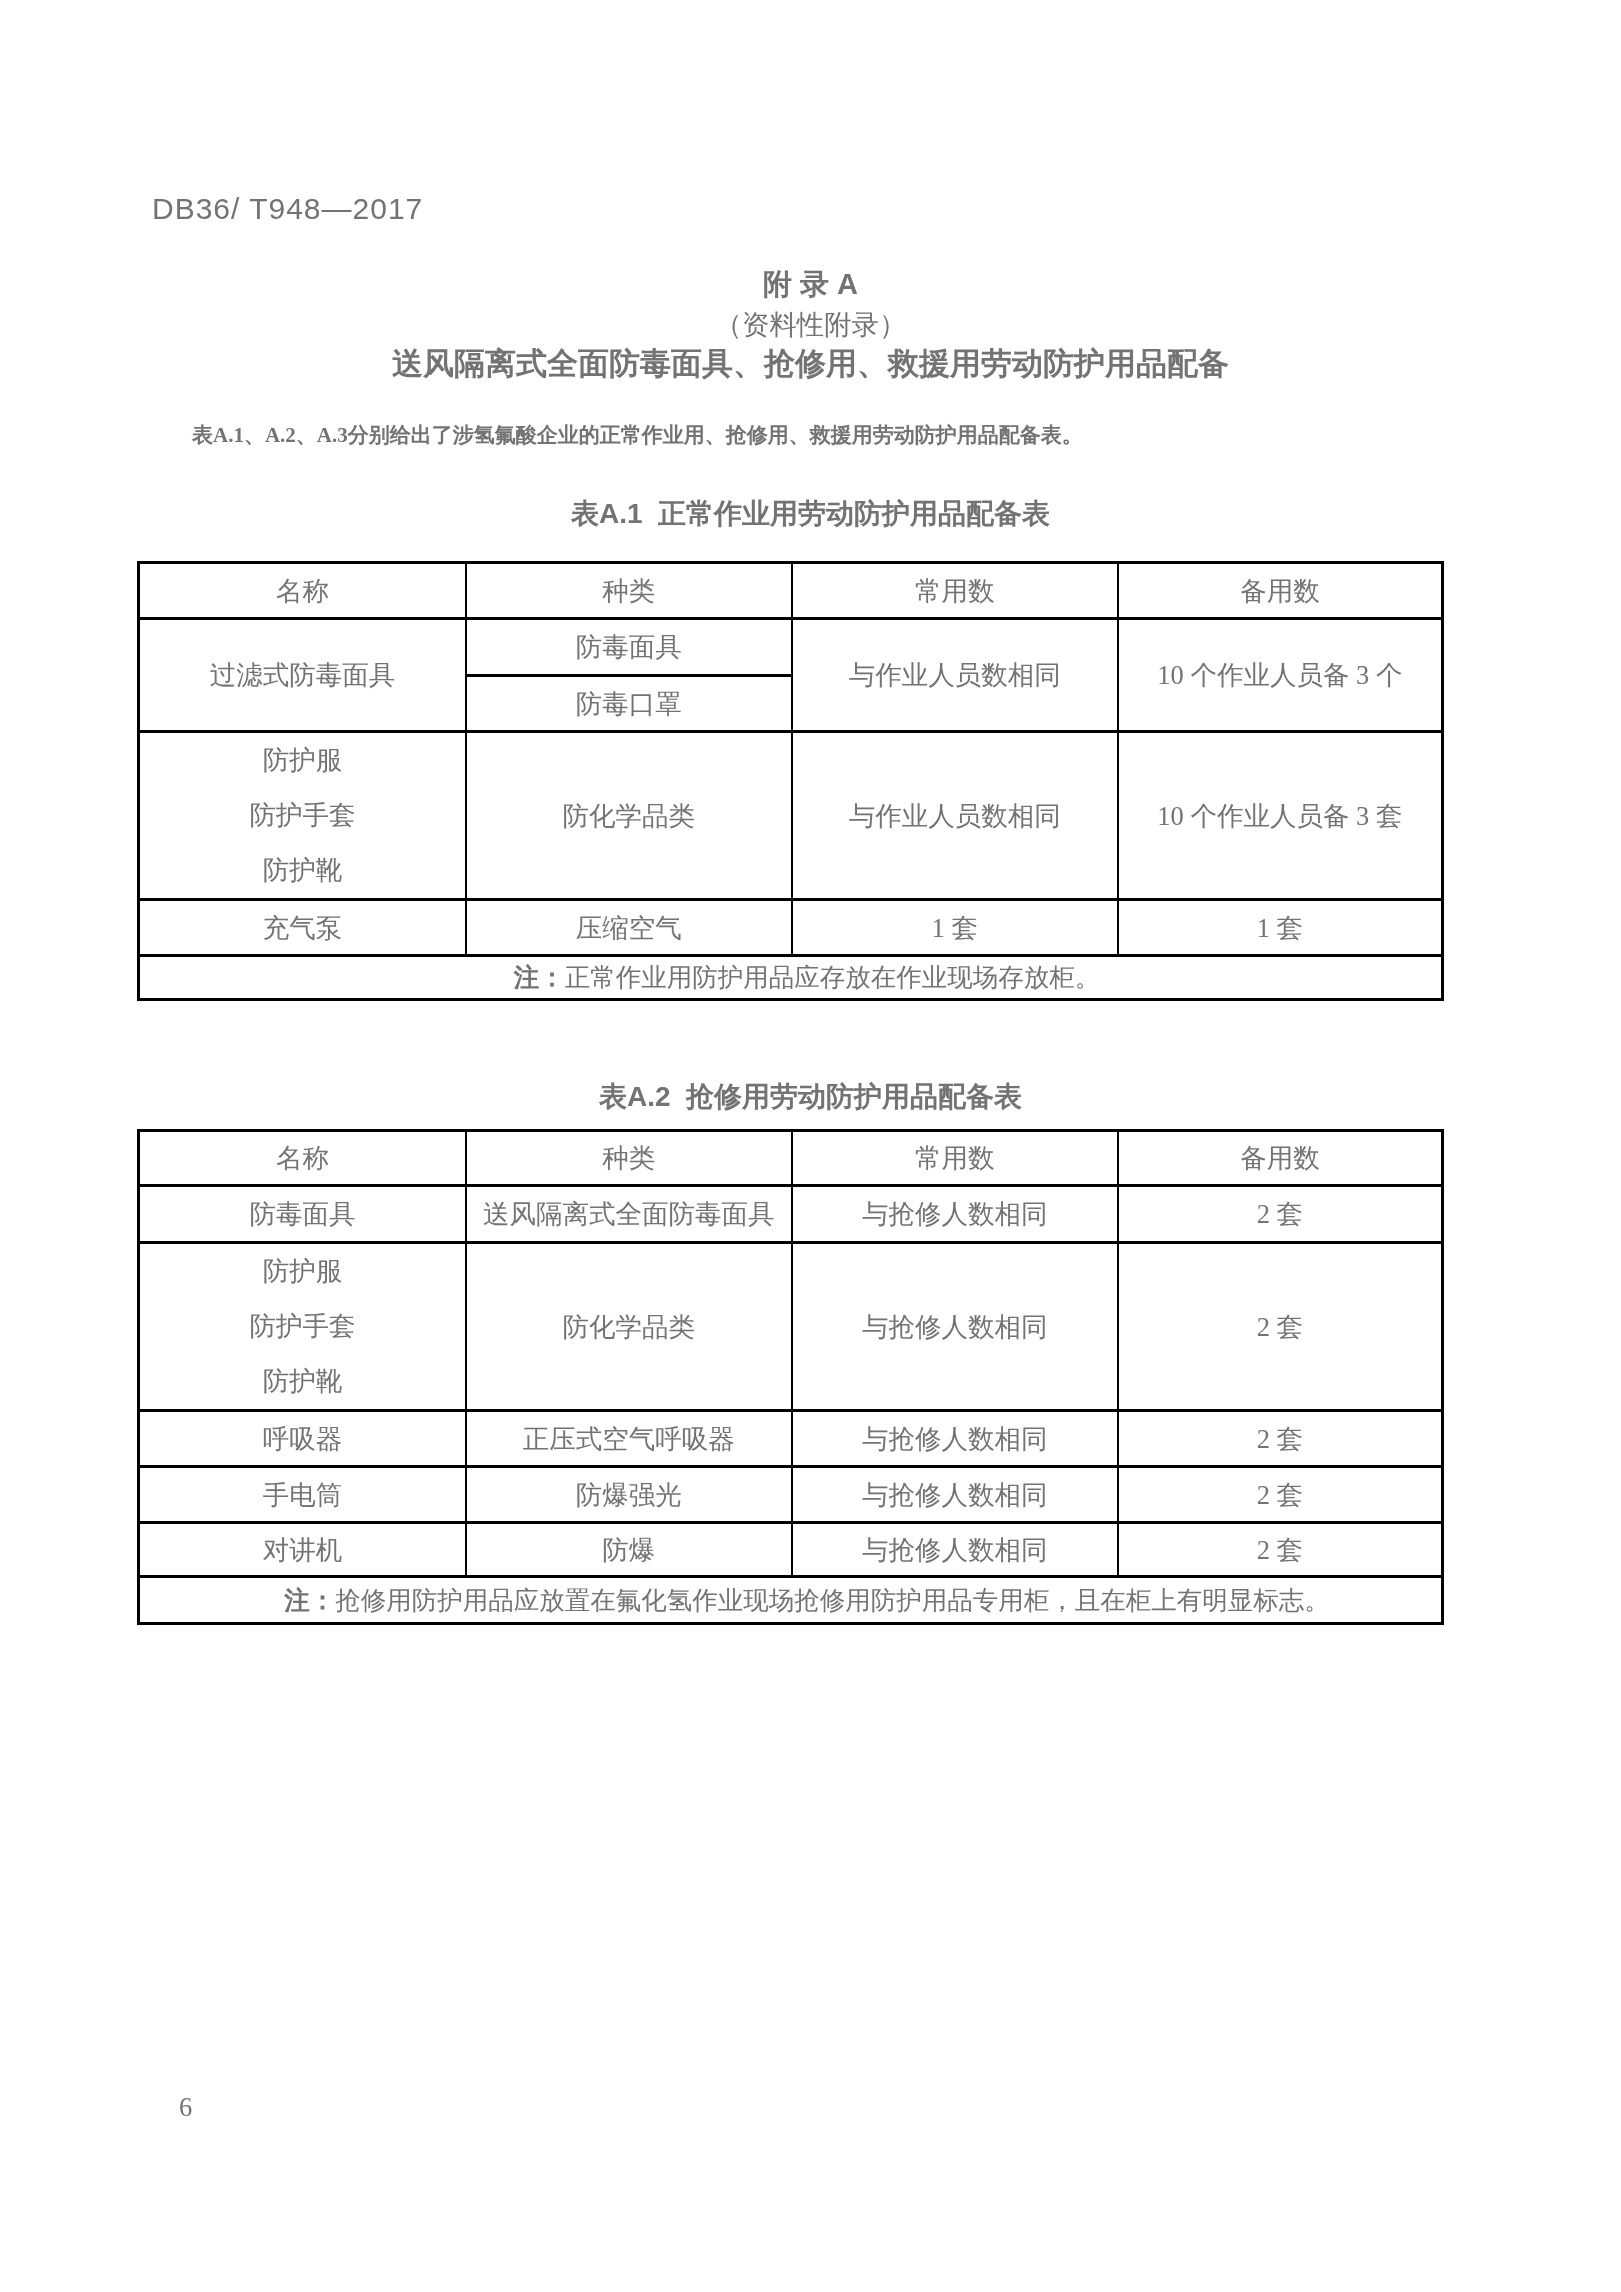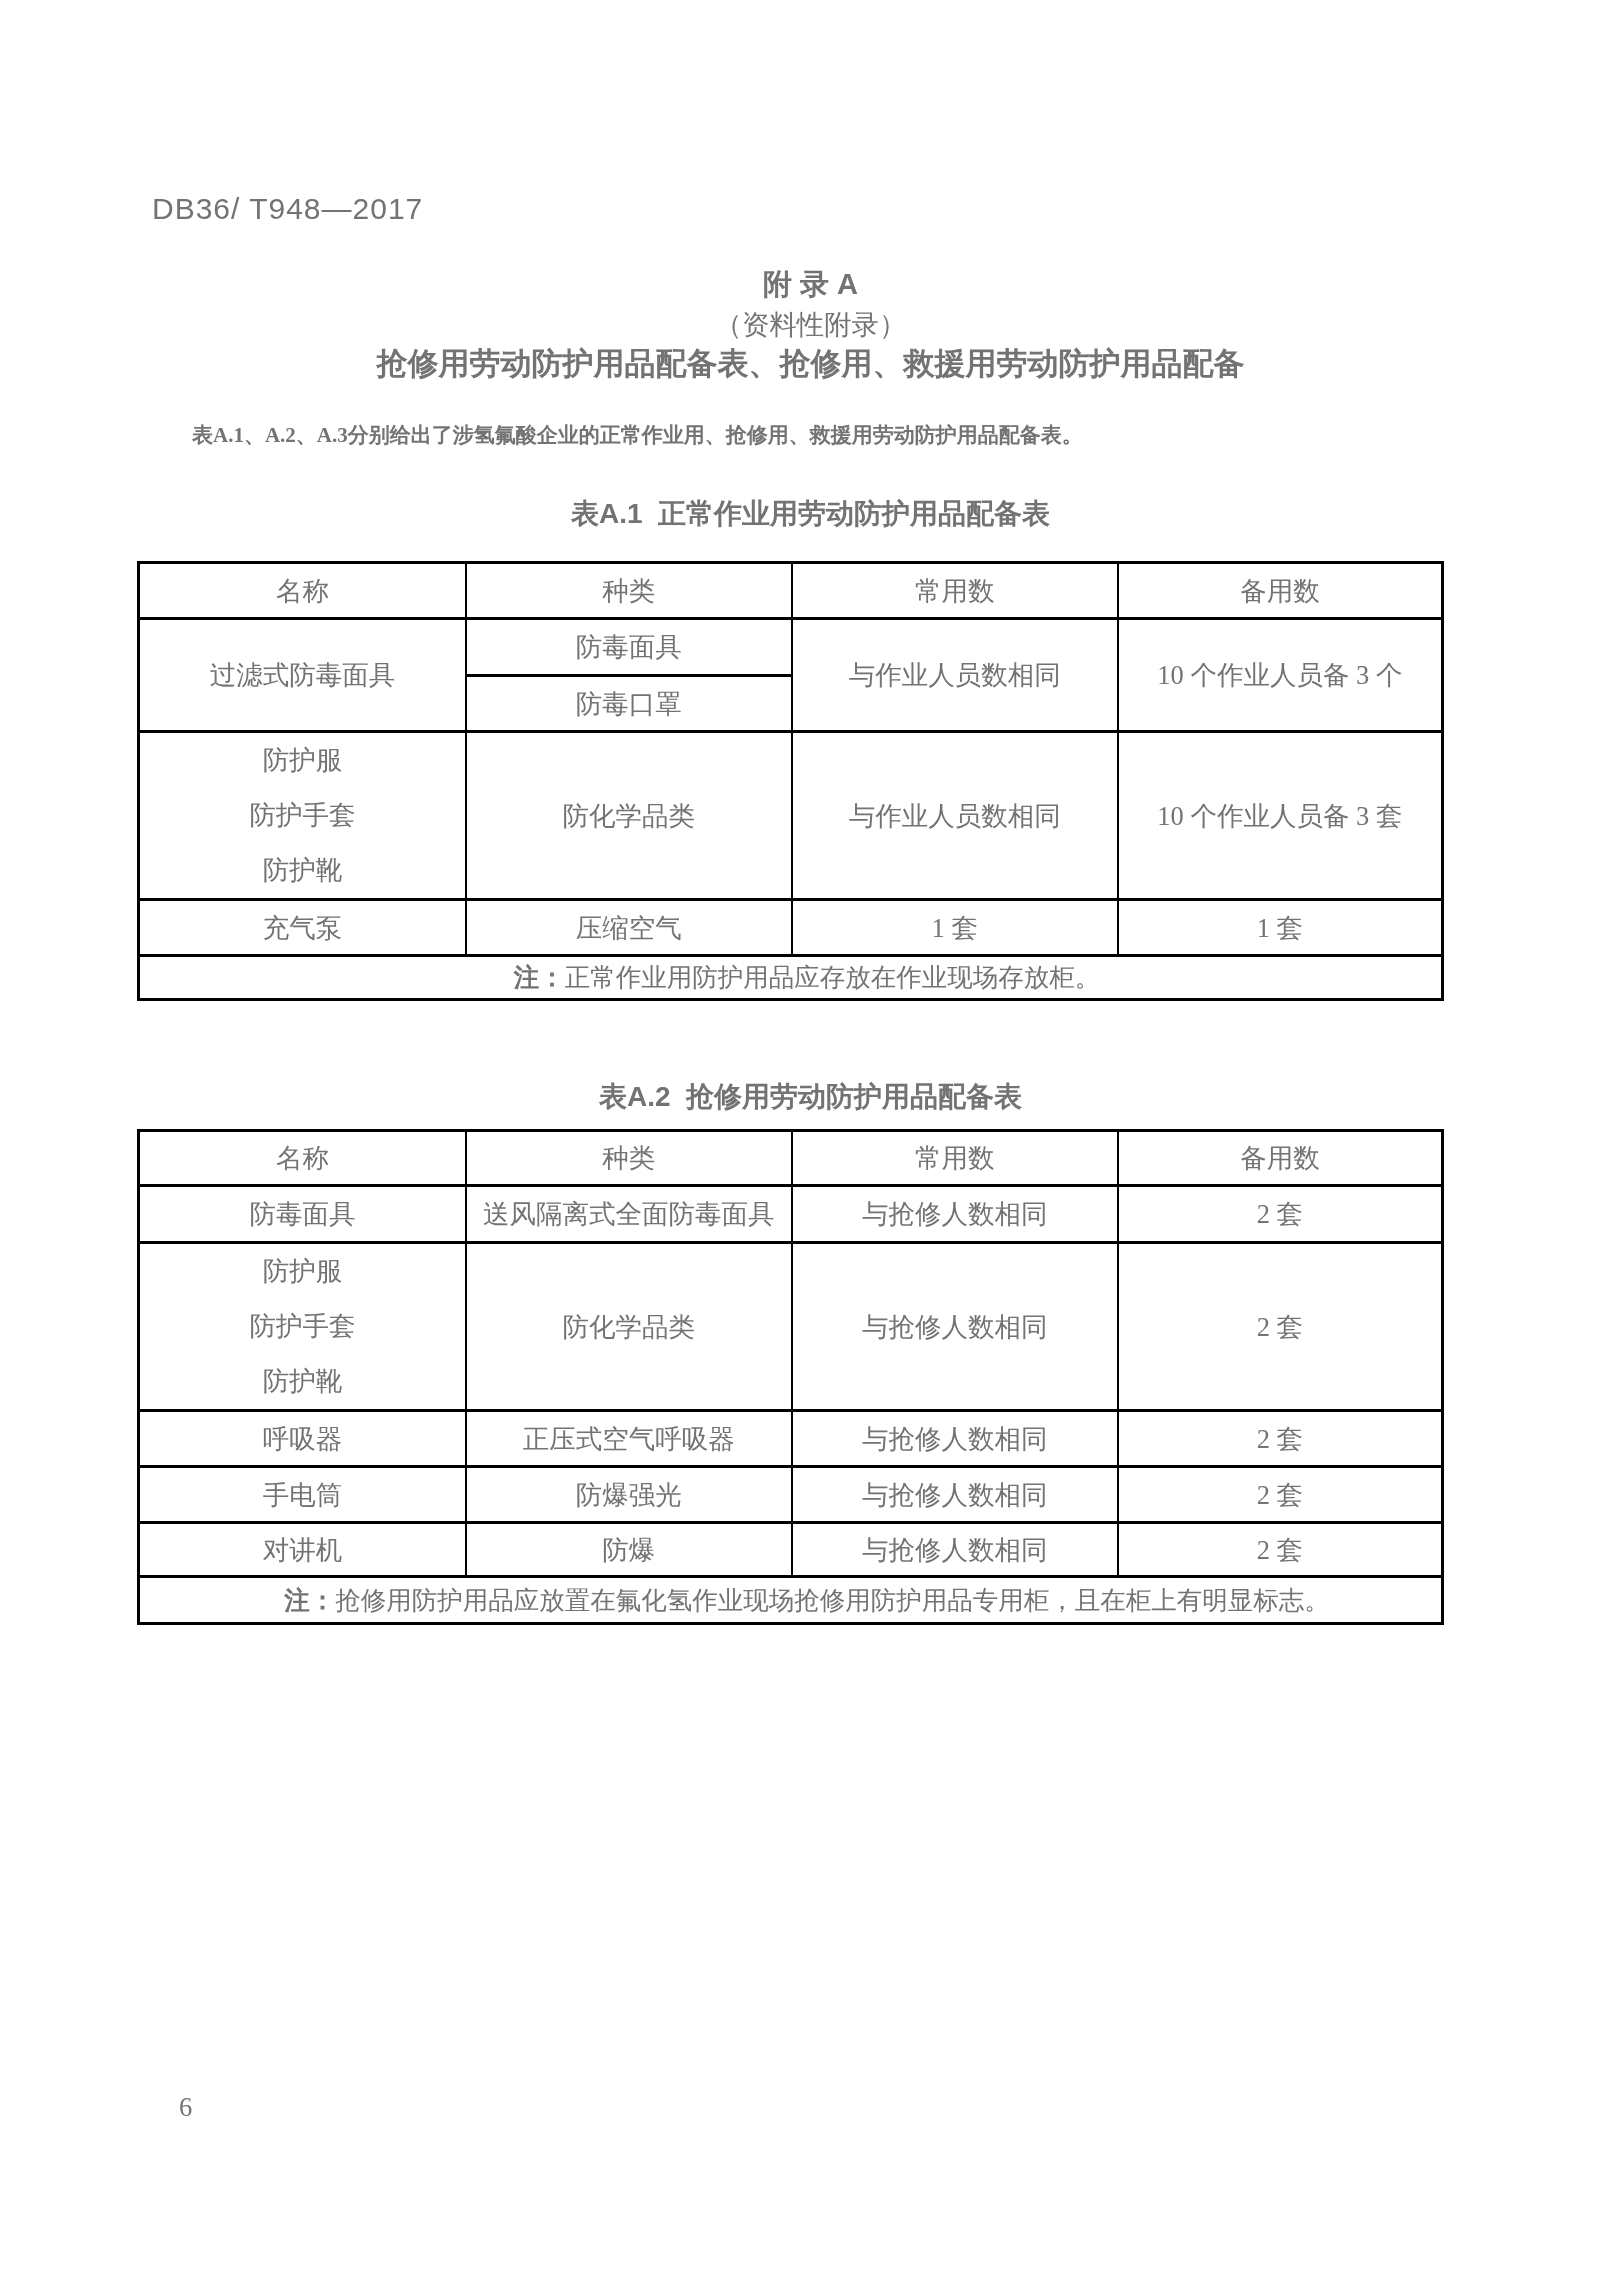--- a/index.html
+++ b/index.html
@@ -74,21 +74,21 @@
 </style>
 </head>
 <body>
 
 <div class="page">
 
   <div class="doc-header">DB36/ T948—2017</div>
 
   <div class="centered appendix-subtitle">（资料性附录）</div>
   <div class="centered appendix-title">附 录 A</div>
-  <div class="centered appendix-heading">抢修用劳动防护用品配备表、抢修用、救援用劳动防护用品配备</div>
+  <div class="centered appendix-heading">送风隔离式全面防毒面具、抢修用、救援用劳动防护用品配备</div>
 
   <p class="intro">表A.1、A.2、A.3分别给出了涉氢氟酸企业的正常作业用、抢修用、救援用劳动防护用品配备表。</p>
 
   <div class="centered table-caption caption-a1">表A.1  正常作业用劳动防护用品配备表</div>
 
   <table class="ppe table-a1">
     <colgroup>
       <col style="width:25.1%">
         <col style="width:25.0%">
         <col style="width:25.0%">

